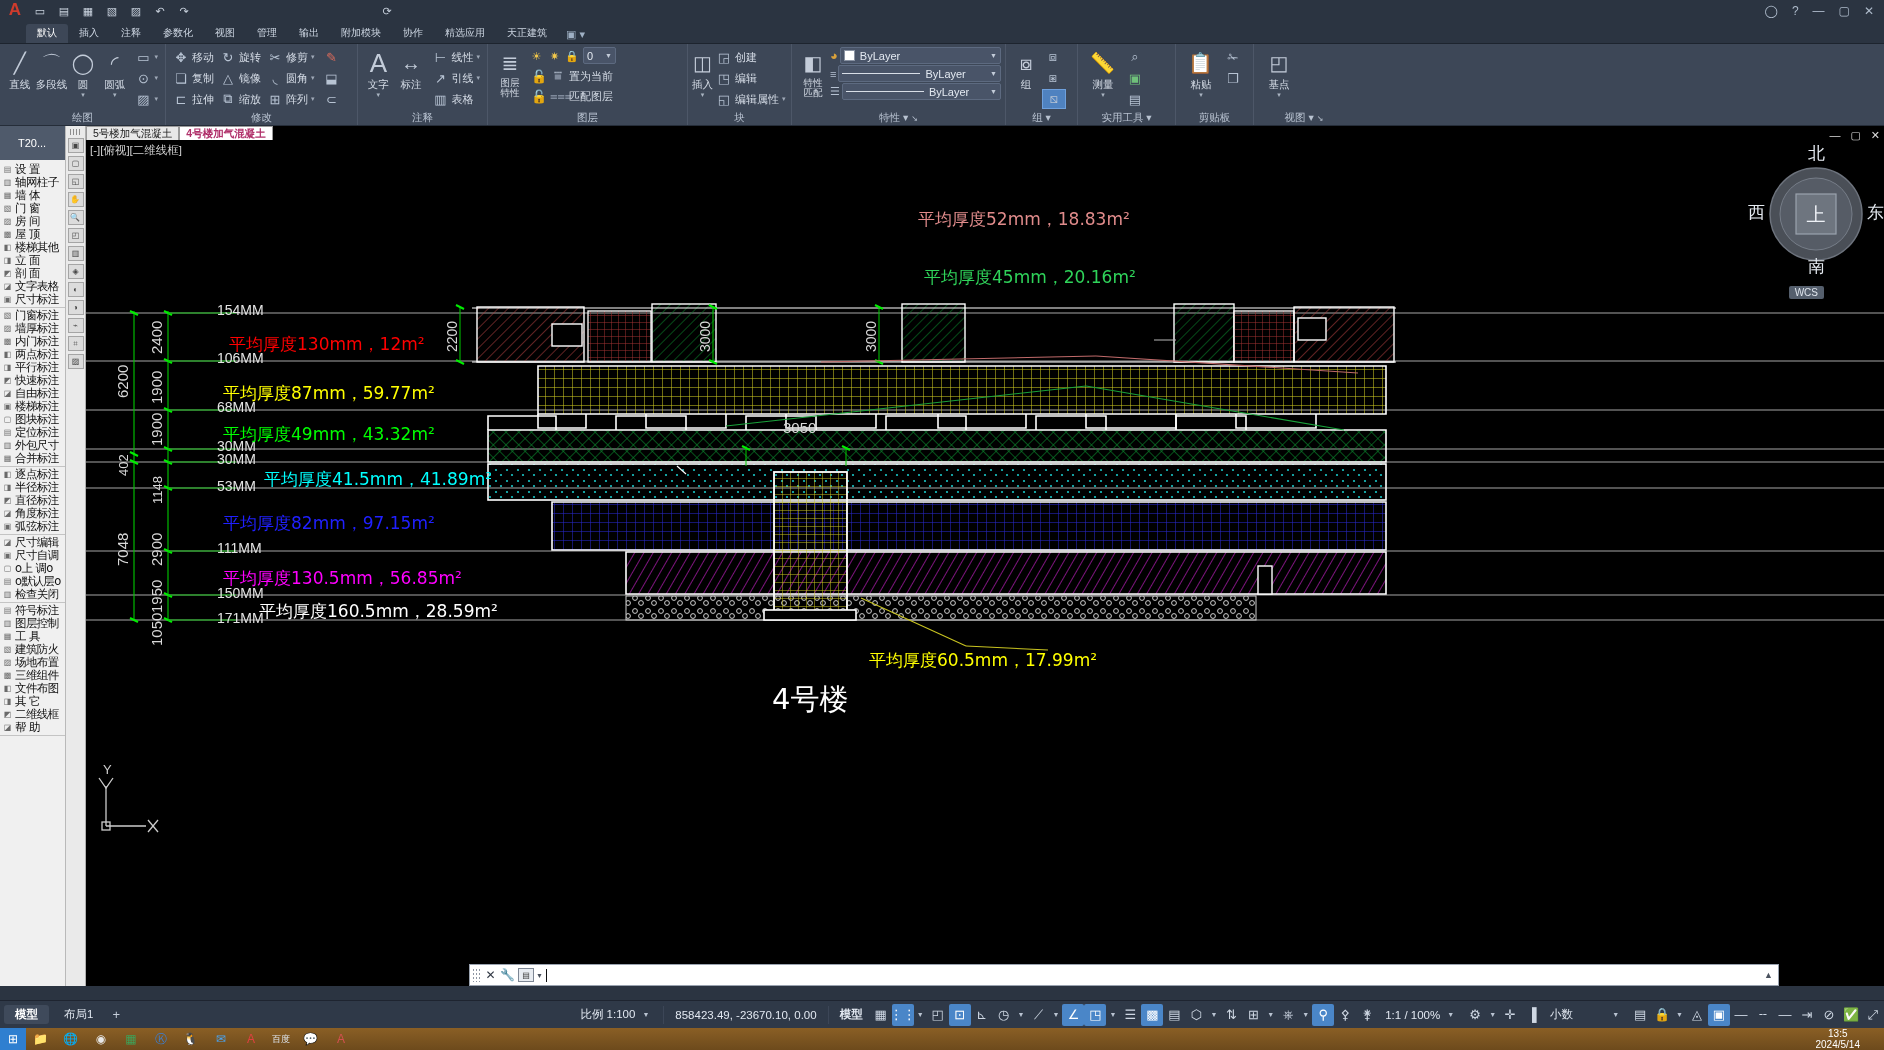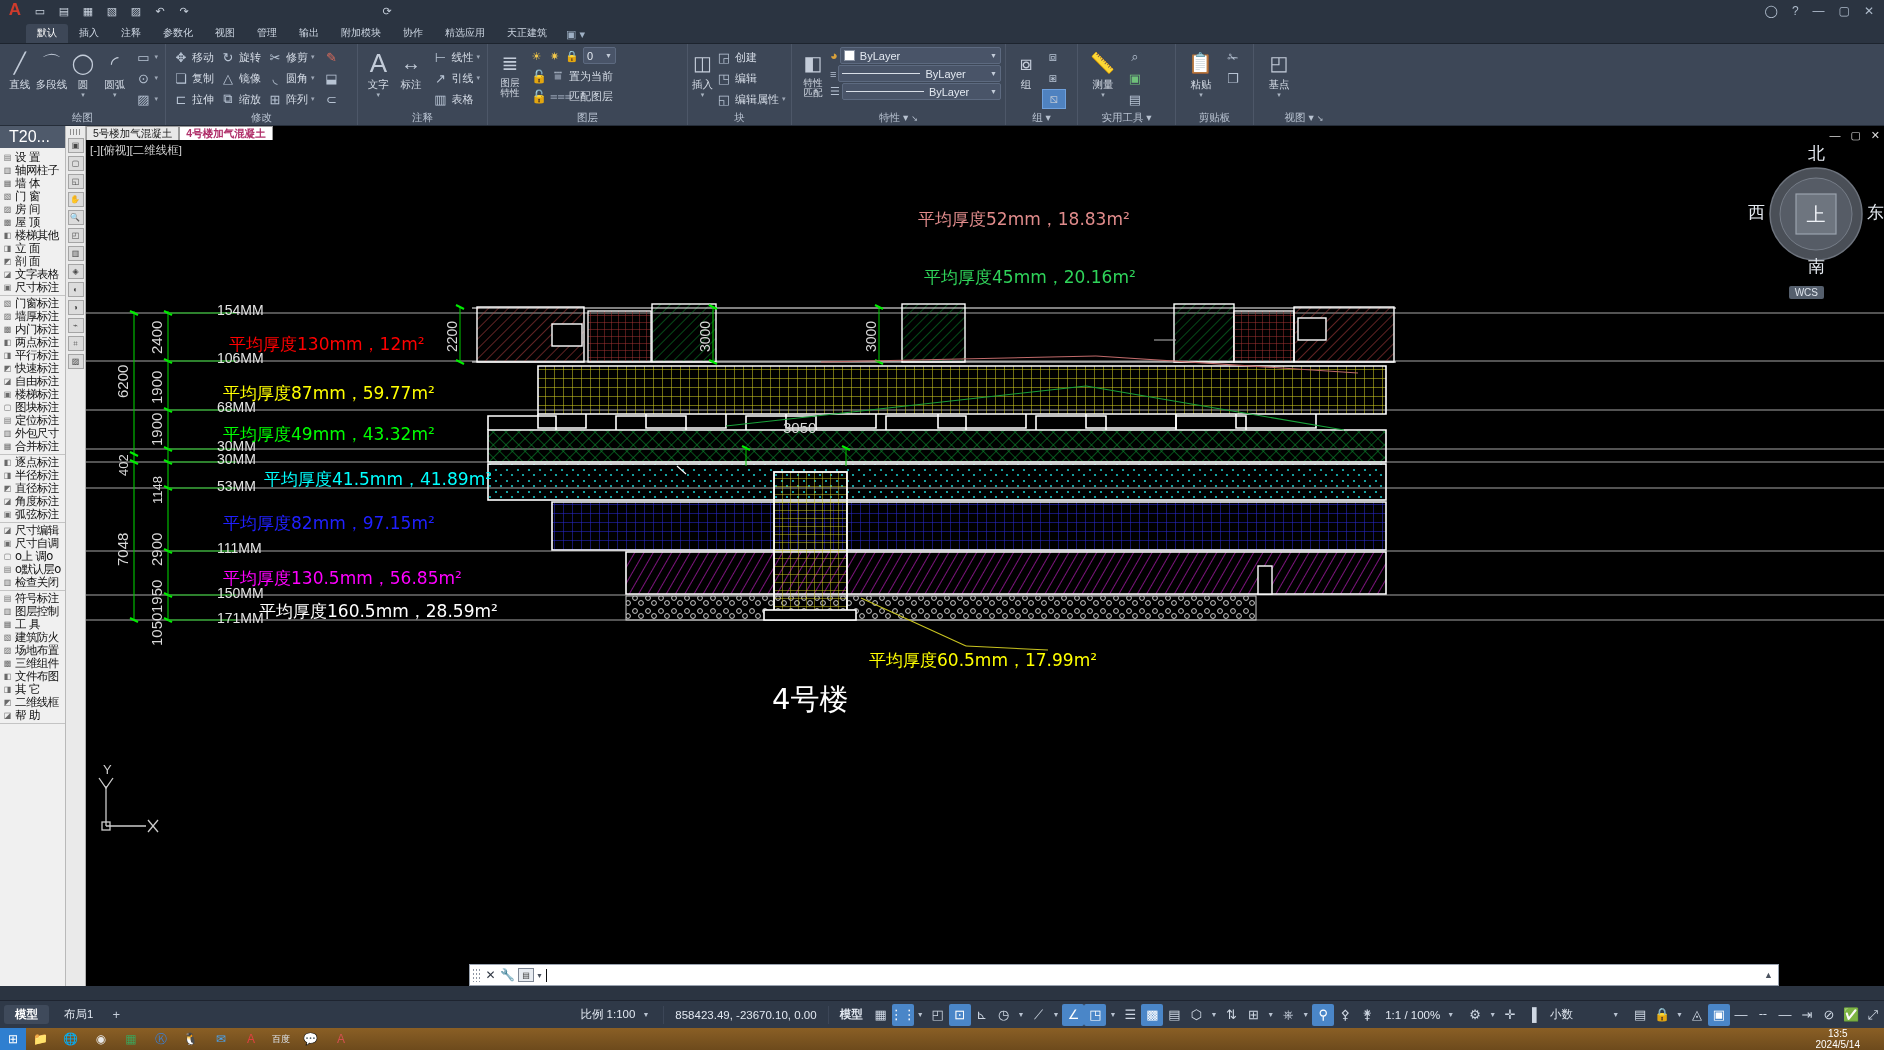--- a/index.html
+++ b/index.html
@@ -62,22 +62,22 @@
   .ftab.active { background:#4c5768; color:#fff; }
   .ftab .x { margin-left:7px; font-size:10px; color:#b6c0ce; }
   .ftab-plus { color:#c5cedb; font-size:13px; padding:0 8px; }
 
   
   .work { position:absolute; left:0; top:126px; width:1884px; height:860px; display:flex; }
 
   
   .tarch { width:66px; background:#f0f0f0; border-right:1px solid #b9b9b9;
     display:flex; flex-direction:column; }
-  .tarch-head { height:22px; background:#4f5a6b; color:#fff; font-size:16px;
-    display:flex; align-items:center; padding-left:9px; }
+  .tarch-head { height:34px; background:#4f5a6b; color:#fff; font-size:11px;
+    display:flex; align-items:center; padding-left:18px; }
   .tarch-list { flex:1; overflow:hidden; padding-top:2px; }
   .tgrp { border-bottom:1px solid #c4c4c4; padding:1px 0; }
   .trow { display:flex; align-items:center; height:13px; }
   .tico { width:11px; height:11px; margin:0 2px; font-size:8px; color:#6a6a6a;
     display:flex; align-items:center; justify-content:center; }
   .tlabel { font-size:11.5px; color:#111; letter-spacing:-0.6px; white-space:nowrap;
     font-family:"DejaVu Sans", sans-serif; }
 
   
   .vtool { width:20px; background:#eaeaea; border-right:1px solid #b0b0b0;

